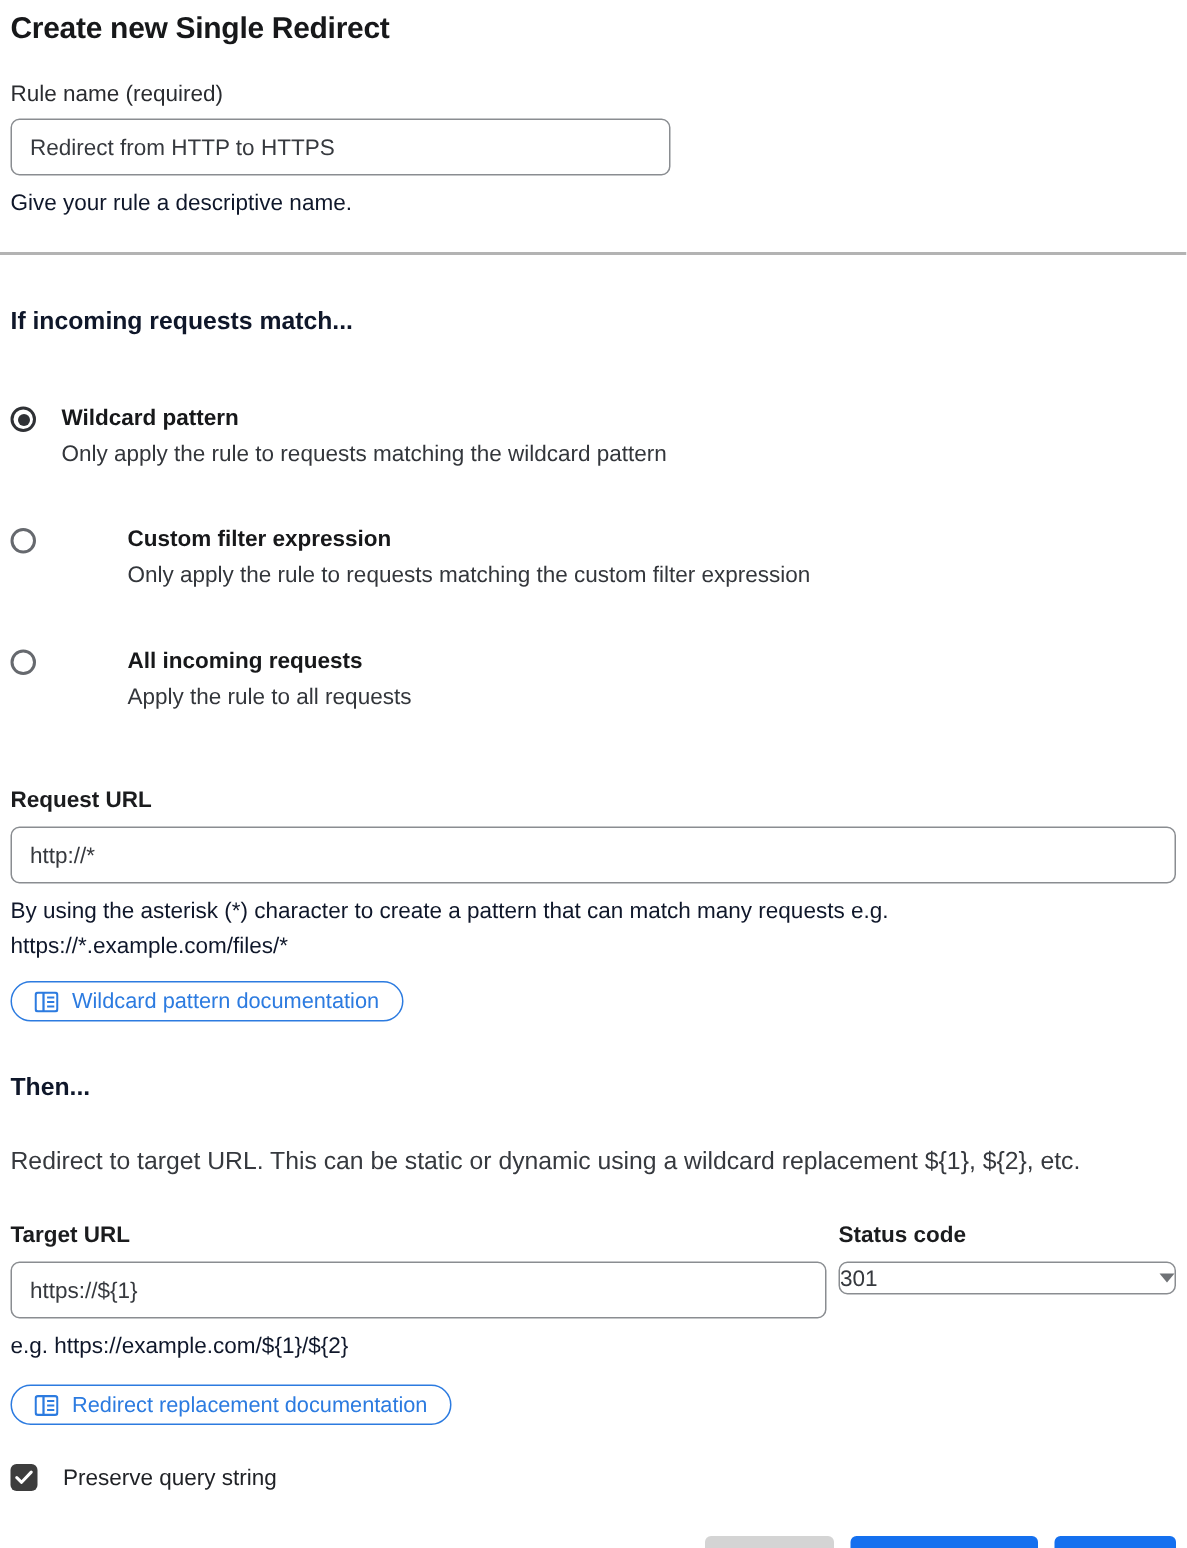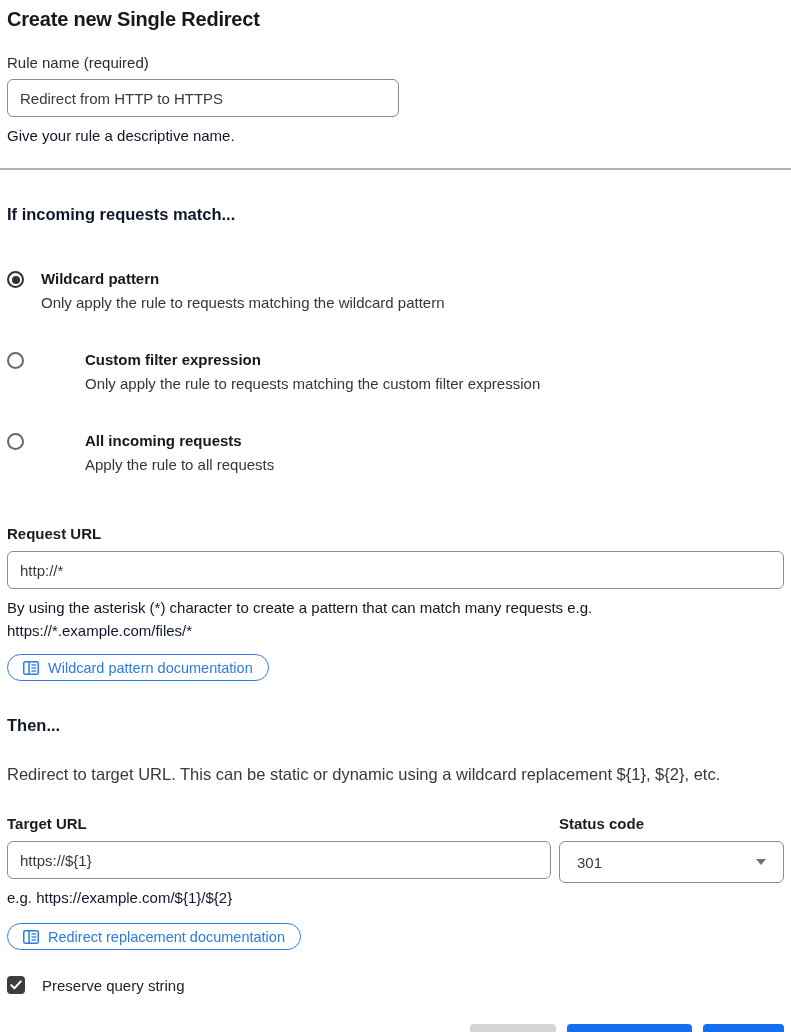--- a/index.html
+++ b/index.html
@@ -37,21 +37,21 @@
     height: 38px;
     border: 1px solid #8a8d91;
     border-radius: 6px;
     padding: 0 12px;
     font-size: 15px;
     font-family: "Liberation Sans", sans-serif;
     color: #36393e;
     background: #fff;
     outline: none;
   }
-  .rule-name-input { width: 392px; }
+  .rule-name-input { width: 440px; }
   .full-width { width: 100%; }
 
   .help {
     font-size: 15px;
     color: #0f172a;
     margin-top: 7px;
     line-height: 23px;
   }
 
   hr.divider {
@@ -119,24 +119,24 @@
     margin: 27px 0 0;
     line-height: 24px;
   }
 
   .row { display: flex; gap: 8px; margin-top: 29px; }
   .col-target { flex: 1 1 auto; }
   .col-status { width: 225px; flex: none; }
   .row .text-input, .row .select-box { margin-top: 9px; }
 
   .select-box {
-    height: 42px;
+    height: 22px;
     border: 1px solid #8a8d91;
     border-radius: 6px;
-    padding: 0 17px;
+    padding: 0 0;
     display: flex;
     align-items: center;
     justify-content: space-between;
     font-size: 15px;
     color: #36393e;
     background: #fff;
     cursor: pointer;
   }
   .caret-down {
     width: 0; height: 0;

